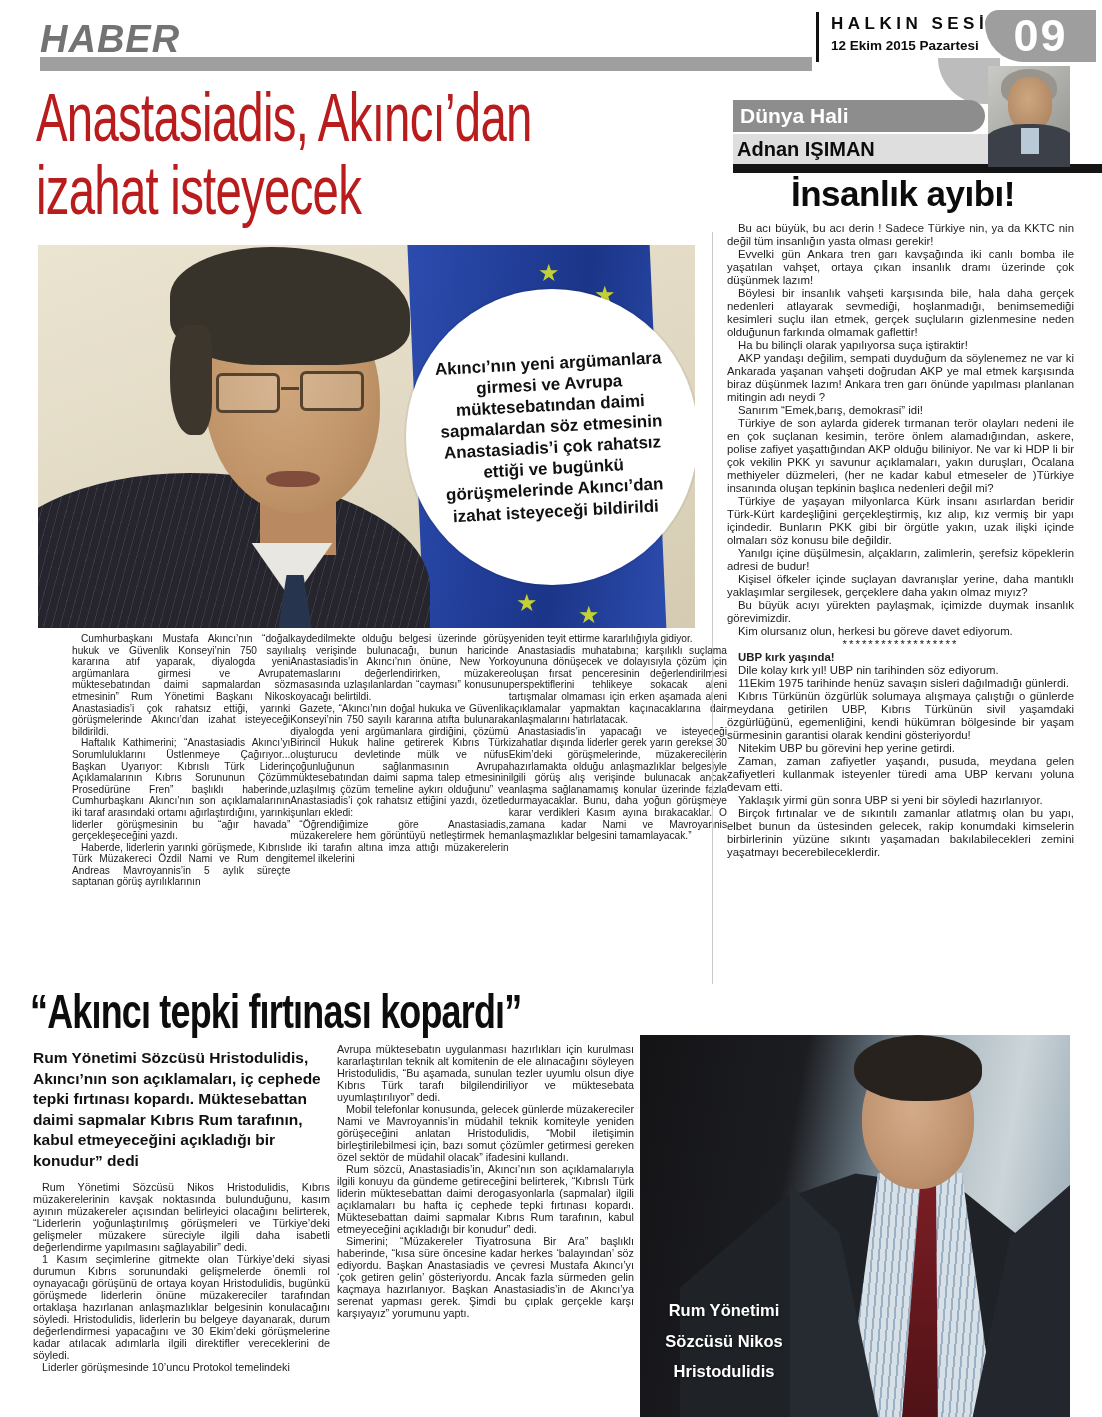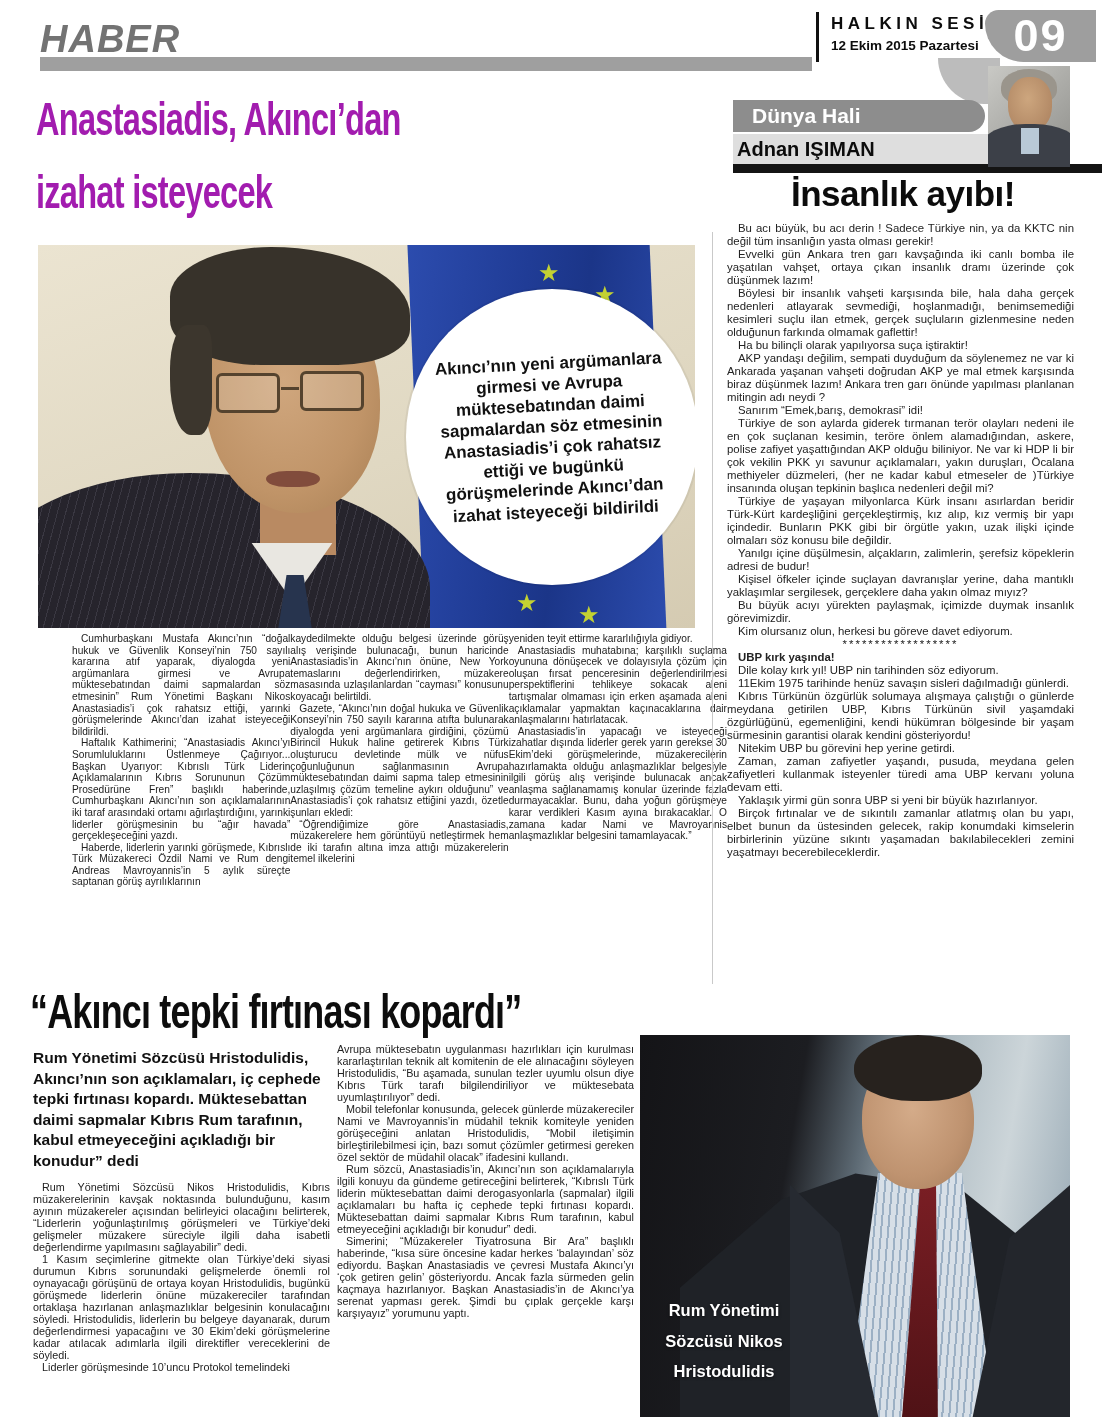--- a/index.html
+++ b/index.html
@@ -12,38 +12,38 @@
   #header-graybar{left:40px;top:57px;width:772px;height:14px;background:#9f9f9f;}
   #masthead-rule{left:816px;top:12px;width:3px;height:50px;background:#101010;}
   #masthead-title{left:831px;top:14px;font-size:17px;font-weight:bold;letter-spacing:4.5px;color:#0c0c0c;white-space:nowrap;}
   #masthead-date{left:831px;top:38px;font-size:13.5px;font-weight:bold;color:#0c0c0c;}
   #page-badge{left:985px;top:10px;width:111px;height:52px;background:#9e9e9e;border-radius:14px 0 0 40px;
               color:#ffffff;font-weight:800;font-size:45px;text-align:center;line-height:52px;letter-spacing:2px;}
   #masthead-swoosh{left:938px;top:58px;width:62px;height:46px;background:#bcbcbc;border-radius:0 0 0 46px;z-index:1;}
 
   
   #kicker-bar{left:733px;top:100px;width:252px;height:32px;background:#8d8d8d;border-radius:0 16px 16px 0;
-              color:#ffffff;font-size:21px;font-weight:bold;line-height:32px;padding-left:19px;box-sizing:border-box;z-index:2;}
+              color:#ffffff;font-size:21px;font-weight:bold;line-height:32px;padding-left:7px;box-sizing:border-box;z-index:2;}
   #author-bar{left:733px;top:134px;width:278px;height:30px;background:#dedede;border-radius:0 15px 15px 0;
               color:#0c0c0c;font-size:20px;font-weight:bold;line-height:30px;padding-left:4px;box-sizing:border-box;z-index:2;}
   #opinion-blackbar{left:733px;top:164px;width:369px;height:9px;background:#141414;z-index:1;}
   #author-photo{left:988px;top:66px;width:82px;height:101px;background:linear-gradient(135deg,#c9c9c5,#8e8e8a);overflow:hidden;z-index:3;}
   .ap-hair{position:absolute;left:13px;top:3px;width:56px;height:36px;background:#9a958c;border-radius:50% 50% 40% 40%;}
   .ap-face{position:absolute;left:20px;top:11px;width:44px;height:54px;background:radial-gradient(ellipse at 45% 40%,#cda67e,#a97f5d);border-radius:45%;}
   .ap-suit{position:absolute;left:-6px;top:58px;width:96px;height:48px;background:#3c4048;border-radius:45% 45% 0 0;}
   .ap-shirt{position:absolute;left:33px;top:62px;width:18px;height:26px;background:#b9c9d6;}
   #opinion-headline{left:733px;top:174px;width:340px;text-align:center;font-size:35px;font-weight:800;color:#0c0c0c;letter-spacing:-0.5px;}
   #opinion-body{left:727px;top:222px;width:347px;height:764px;font-size:11.4px;line-height:13px;text-align:justify;overflow:hidden;color:#222;}
   #opinion-body p{margin:0;text-indent:11px;}
   #opinion-body p.center{text-align:center;text-indent:0;letter-spacing:2px;}
   #opinion-body p.bold{font-weight:bold;}
   #col-divider{left:712px;top:232px;width:1px;height:752px;background:#c9c9c9;}
 
   
-  #main-headline{left:36px;top:82px;width:690px;font-weight:700;font-size:44px;line-height:73px;color:#a21caf;}
+  #main-headline{left:36px;top:82px;width:690px;font-weight:400;font-size:64px;line-height:73px;color:#b91c1c;}
   .hl-line{display:inline-block;transform:scale(0.74,1.06);transform-origin:0 50%;white-space:nowrap;letter-spacing:-1px;}
 
   
   #main-photo{left:38px;top:245px;width:657px;height:383px;overflow:hidden;
               background:linear-gradient(160deg,#ebe4d1 0%,#e0d8c2 55%,#d5cbb2 100%);}
   #eu-flag{position:absolute;left:378px;top:-12px;width:242px;height:412px;transform:rotate(-2.5deg);
            background:linear-gradient(100deg,#2c4cae 0%,#203c96 40%,#1b3588 60%,#2c4cae 100%);z-index:1;}
   .eu-star{position:absolute;color:#c3d232;font-size:24px;z-index:2;}
   #portrait-suit{position:absolute;left:-44px;top:228px;width:436px;height:210px;z-index:3;
                  background:repeating-linear-gradient(105deg,#26242c 0 7px,#3a3842 7px 8px);border-radius:45% 55% 0 0;}
@@ -190,21 +190,21 @@
       <p>Kişisel öfkeler içinde suçlayan davranışlar yerine, daha mantıklı yaklaşımlar sergilesek, gerçeklere daha yakın olmaz mıyız?</p>
       <p>Bu büyük acıyı yürekten paylaşmak, içimizde duymak insanlık görevimizdir.</p>
       <p>Kim olursanız olun, herkesi bu göreve davet ediyorum.</p>
       <p class="center">******************</p>
       <p class="bold">UBP kırk yaşında!</p>
       <p>Dile kolay kırk yıl! UBP nin tarihinden söz ediyorum.</p>
       <p>11Ekim 1975 tarihinde henüz savaşın sisleri dağılmadığı günlerdi.</p>
       <p>Kıbrıs Türkünün özgürlük solumaya alışmaya çalıştığı o günlerde meydana getirilen UBP, Kıbrıs Türkünün sivil yaşamdaki özgürlüğünü, egemenliğini, kendi hükümran bölgesinde bir yaşam sürmesinin garantisi olarak kendini gösteriyordu!</p>
       <p>Nitekim UBP bu görevini hep yerine getirdi.</p>
       <p>Zaman, zaman zafiyetler yaşandı, pusuda, meydana gelen zafiyetleri kullanmak isteyenler türedi ama UBP kervanı yoluna devam etti.</p>
-      <p>Yaklaşık yirmi gün sonra UBP si yeni bir büyük hazırlanıyor.</p>
+      <p>Yaklaşık yirmi gün sonra UBP si yeni bir söyledi hazırlanıyor.</p>
       <p>Birçok fırtınalar ve de sıkıntılı zamanlar atlatmış olan bu yapı, elbet bunun da üstesinden gelecek, rakip konumdaki kimselerin birbirlerinin yüzüne sıkıntı yaşamadan bakılabilecekleri zemini yaşatmayı becerebileceklerdir.</p>
     </div>
 
   <div class="abs" id="bottom-headline">
     <span class="bhl">“Akıncı tepki fırtınası kopardı”</span>
   </div>
   <div class="abs" id="bottom-col1">
     <div id="bottom-lead">Rum Yönetimi Sözcüsü Hristodulidis, Akıncı’nın son açıklamaları, iç cephede tepki fırtınası kopardı. Müktesebattan daimi sapmalar Kıbrıs Rum tarafının, kabul etmeyeceğini açıkladığı bir konudur” dedi</div>
     <div id="bottom-col1-rest" class="bodytext">
         <p>Rum Yönetimi Sözcüsü Nikos Hristodulidis, Kıbrıs müzakerelerinin kavşak noktasında bulunduğunu, kasım ayının müzakereler açısından belirleyici olacağını belirterek, “Liderlerin yoğunlaştırılmış görüşmeleri ve Türkiye’deki gelişmeler müzakere süreciyle ilgili daha isabetli değerlendirme yapılmasını sağlayabilir” dedi.</p>

